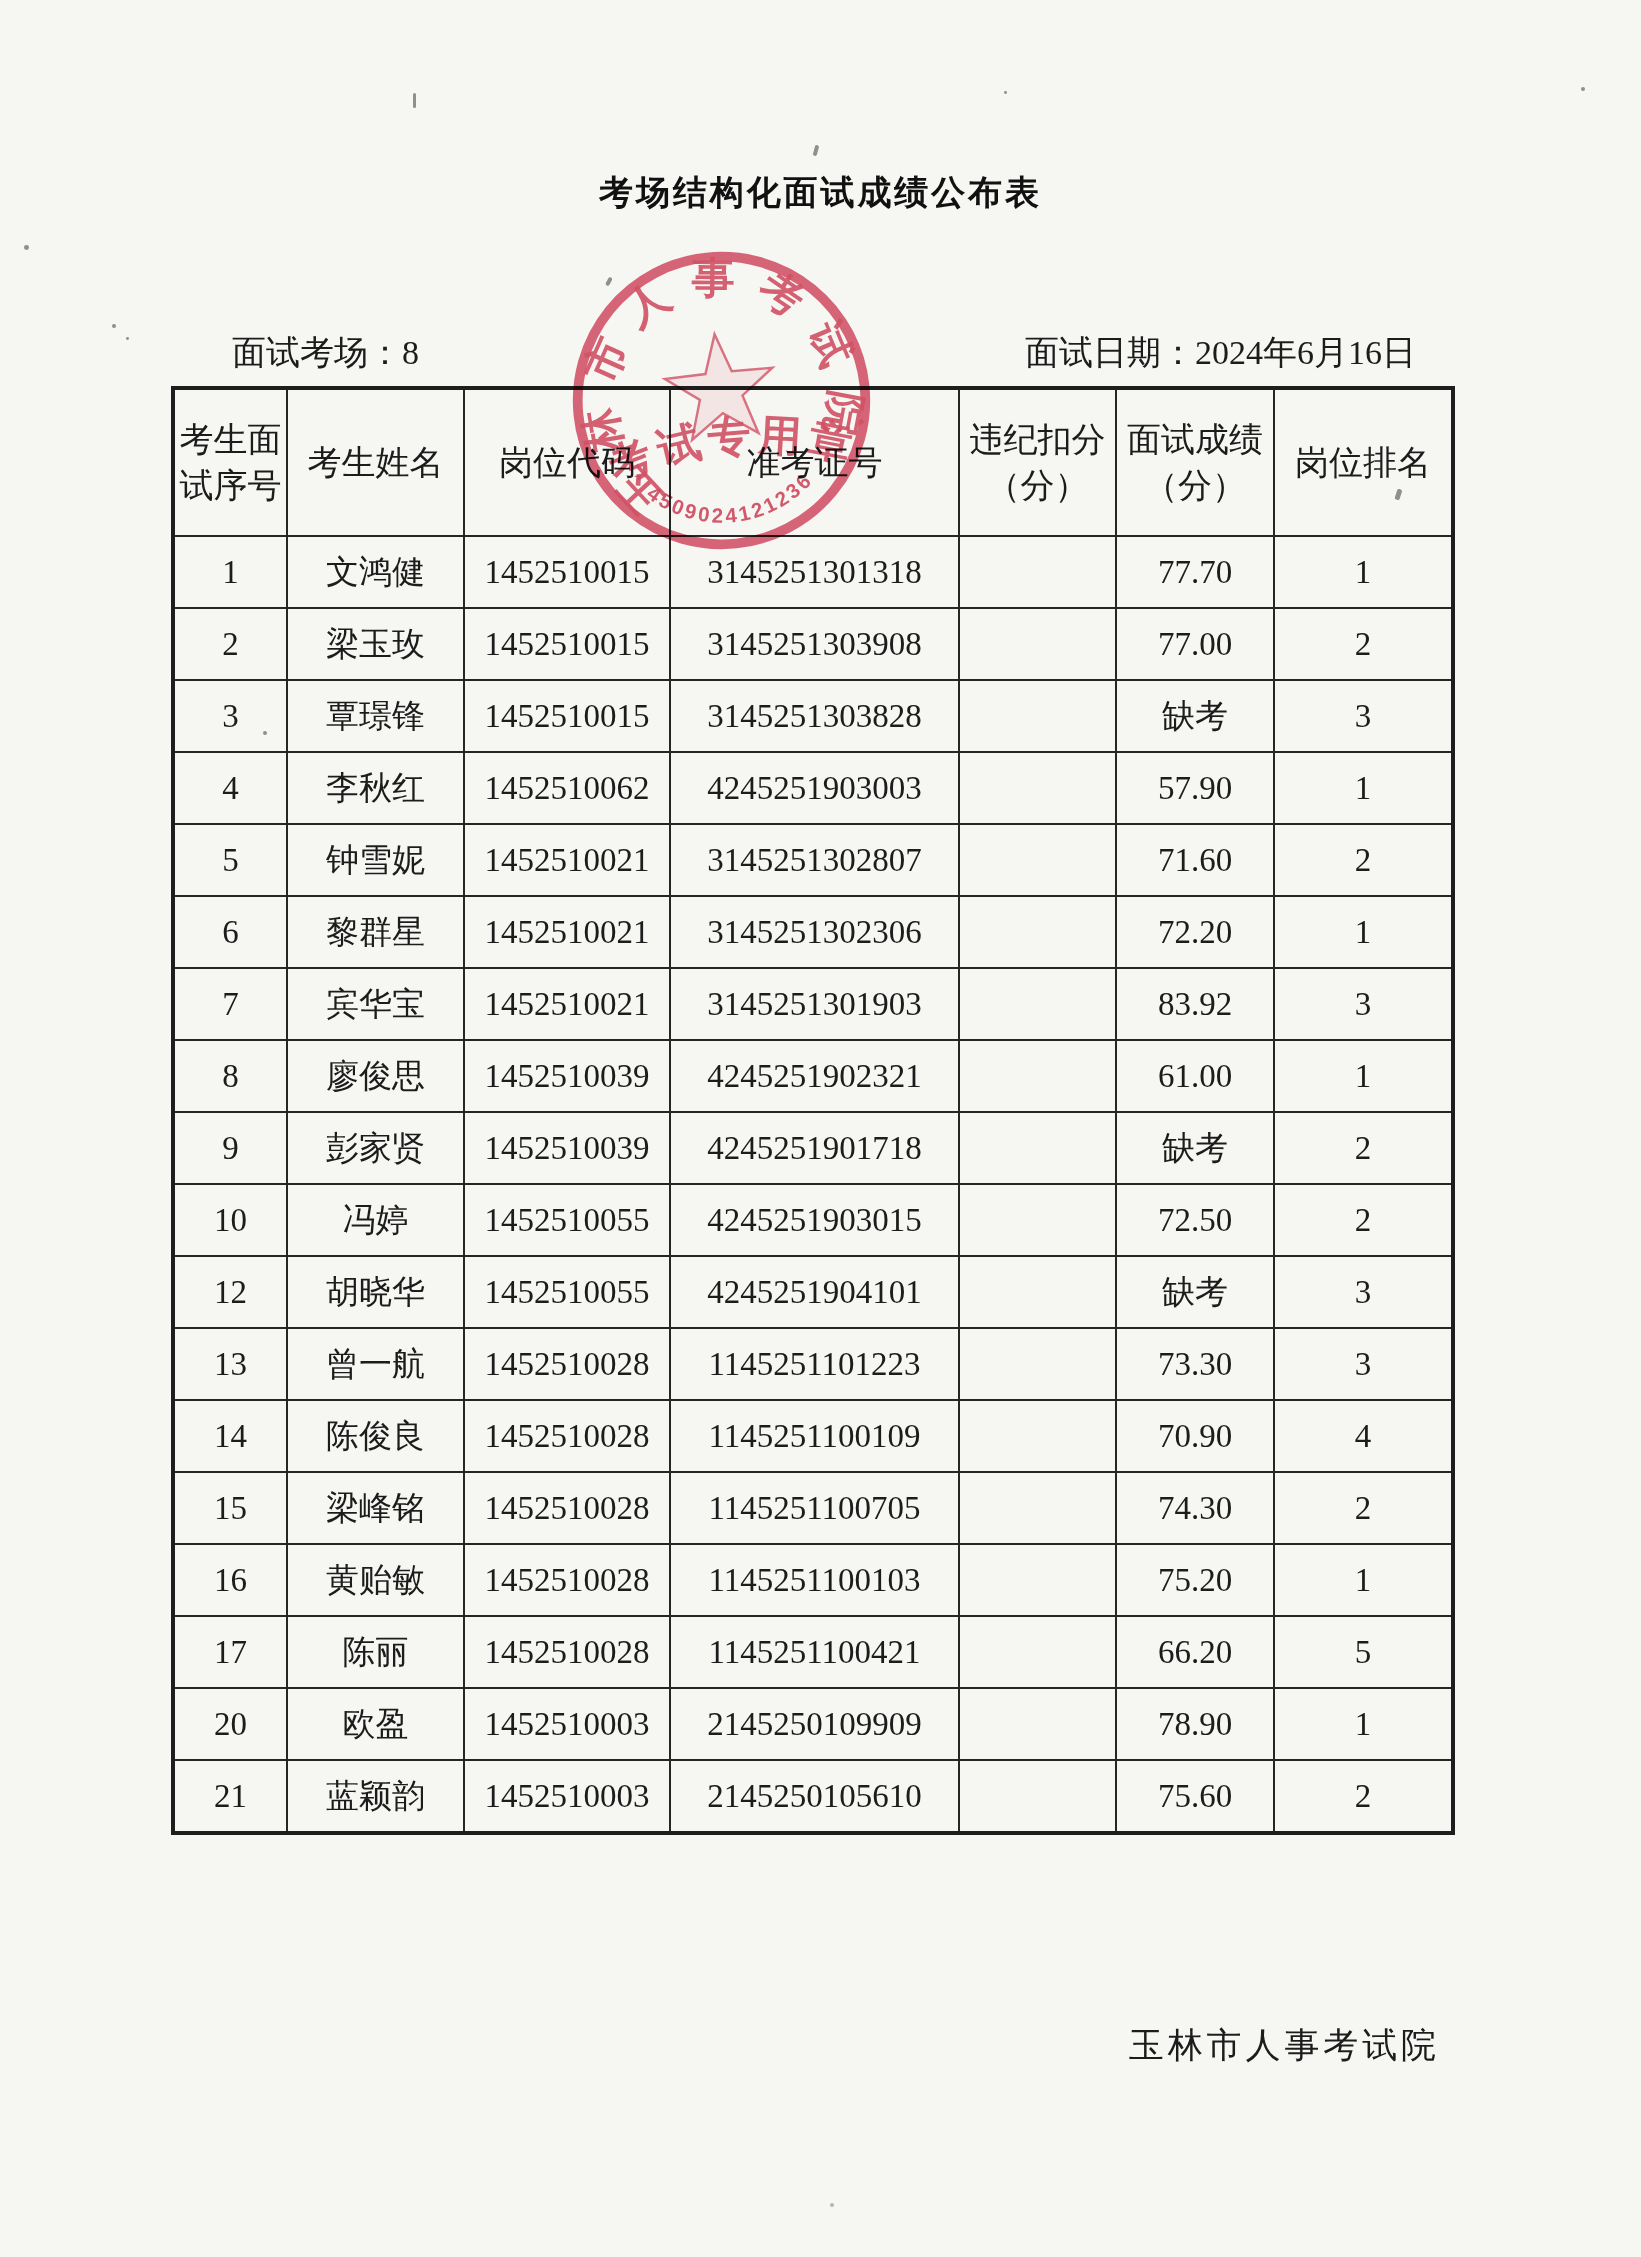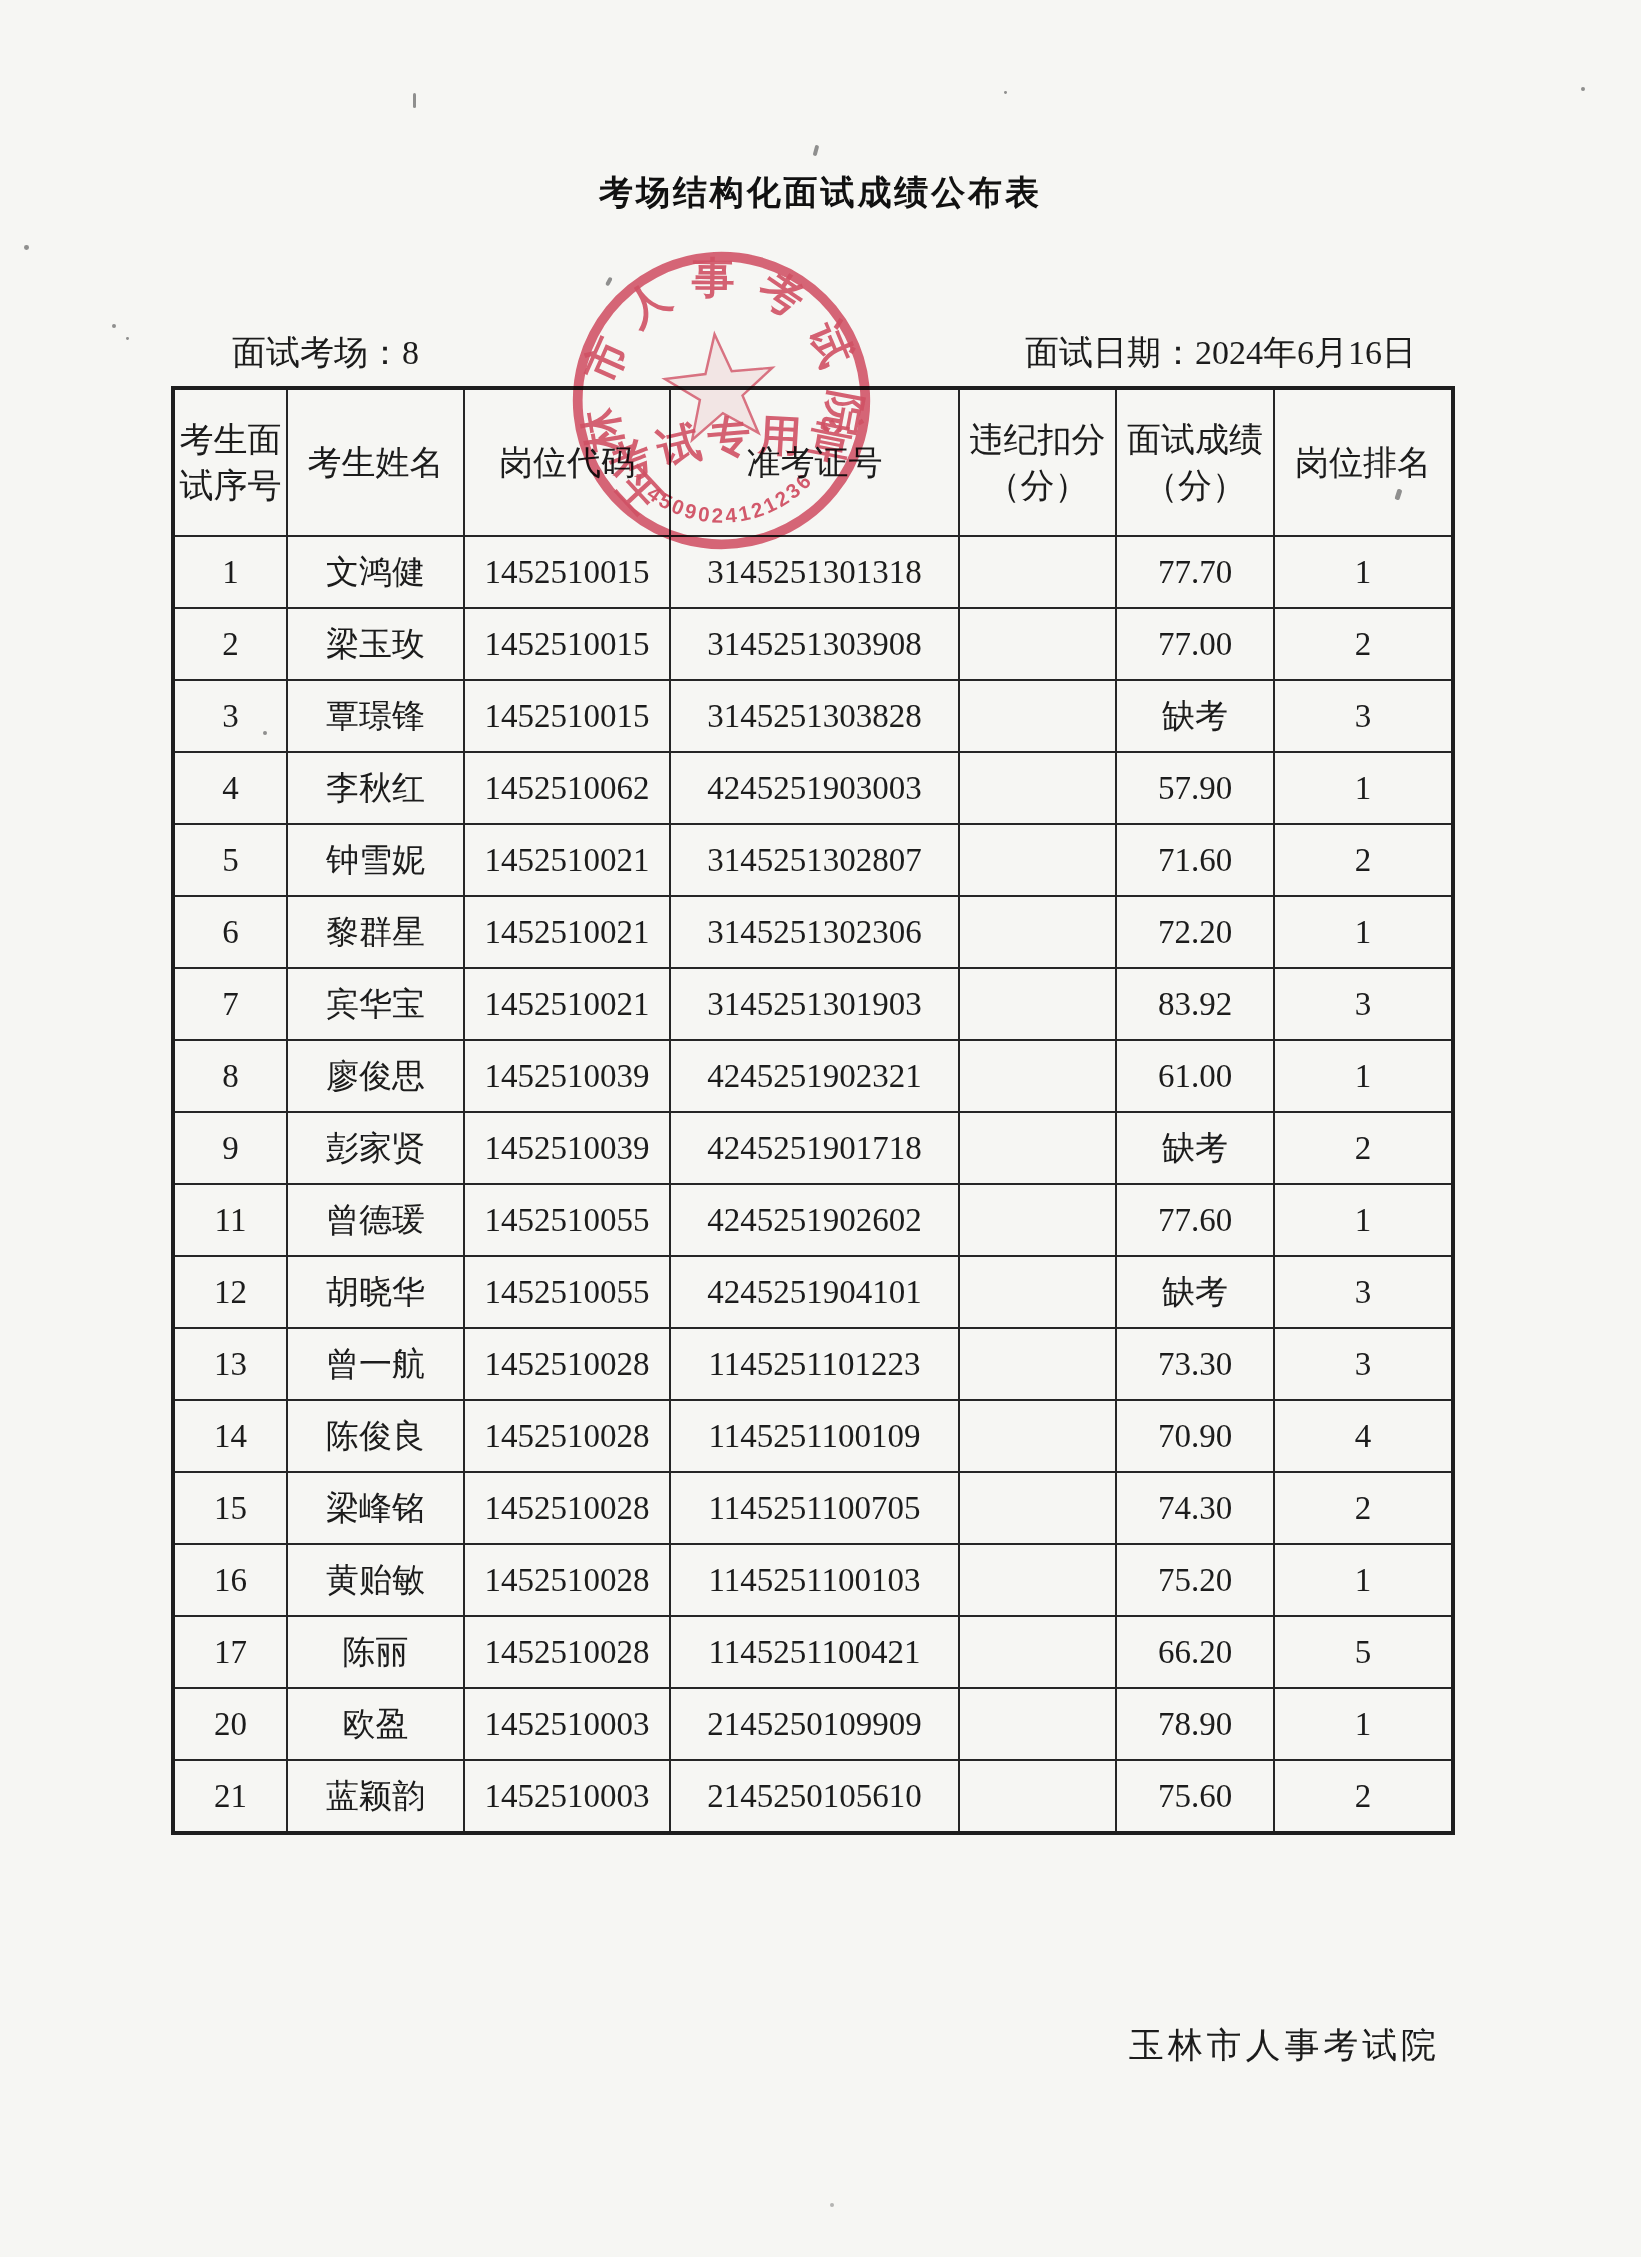--- a/index.html
+++ b/index.html
@@ -169,27 +169,27 @@
       <tr>
         <td>9</td>
         <td>彭家贤</td>
         <td>1452510039</td>
         <td>4245251901718</td>
         <td></td>
         <td>缺考</td>
         <td>2</td>
       </tr>
       <tr>
-        <td>11</td>
-        <td>曾德瑗</td>
+        <td>10</td>
+        <td>冯婷</td>
         <td>1452510055</td>
-        <td>4245251902602</td>
-        <td></td>
-        <td>77.60</td>
-        <td>1</td>
+        <td>4245251903015</td>
+        <td></td>
+        <td>72.50</td>
+        <td>2</td>
       </tr>
       <tr>
         <td>12</td>
         <td>胡晓华</td>
         <td>1452510055</td>
         <td>4245251904101</td>
         <td></td>
         <td>缺考</td>
         <td>3</td>
       </tr>

